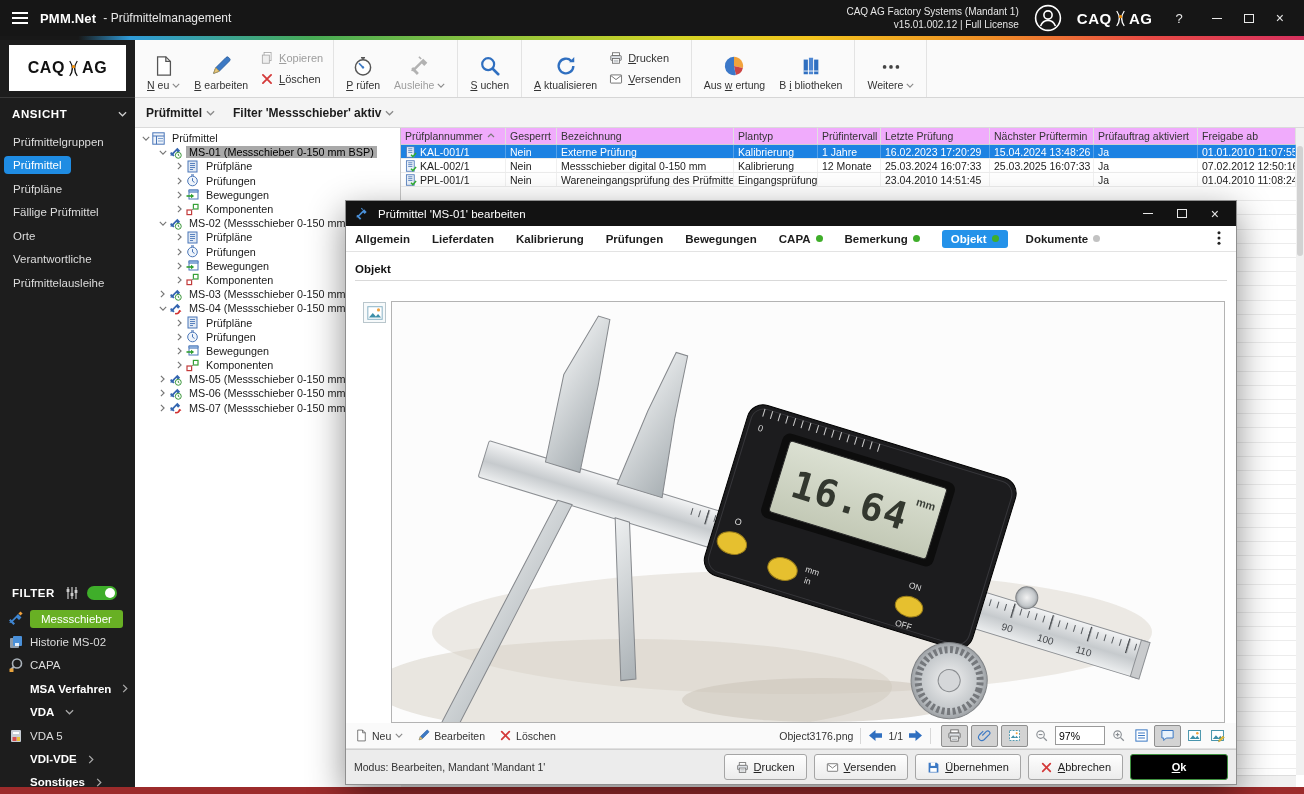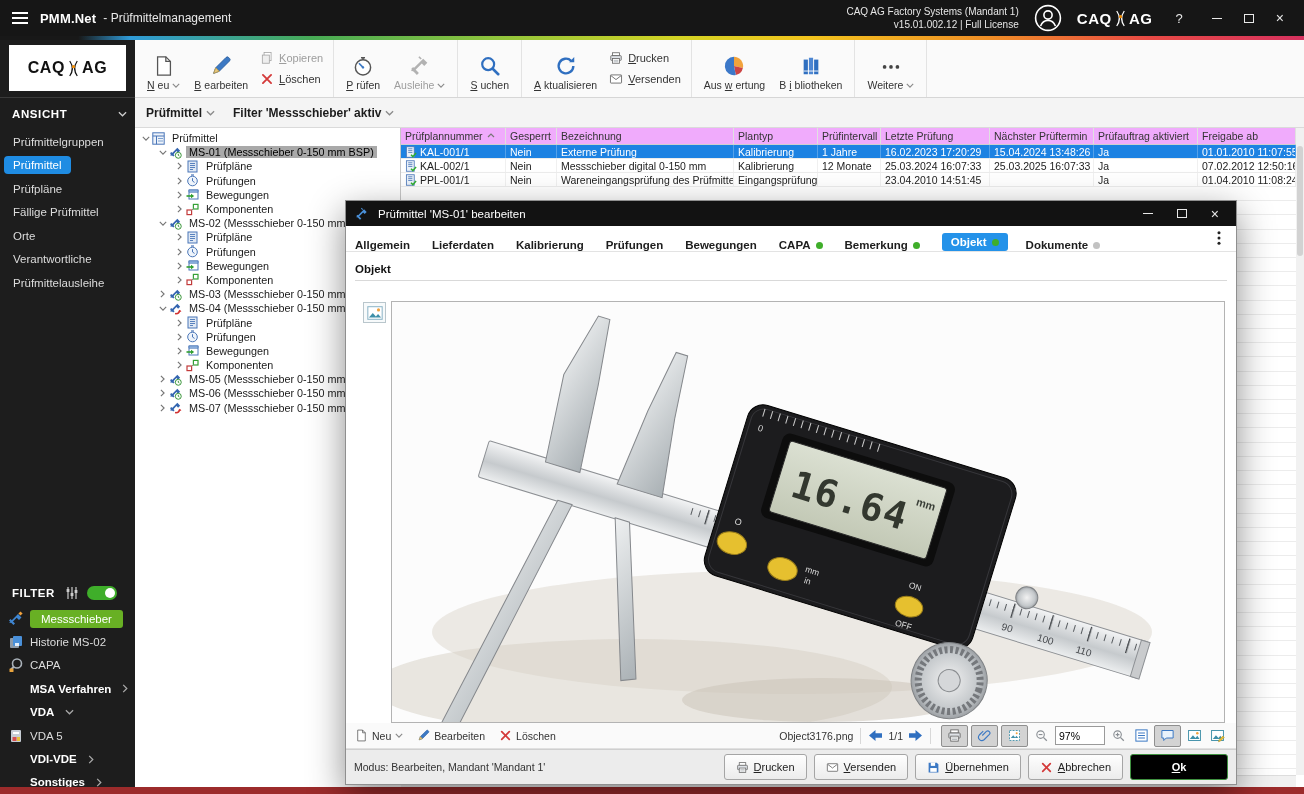--- a/index.html
+++ b/index.html
@@ -108,21 +108,21 @@
 
   
   #dialog{position:absolute;left:345px;top:200px;width:892px;height:585px;background:#fff;
     border:1px solid #8f8f8f;box-shadow:0 12px 34px rgba(0,0,0,.45);box-sizing:border-box;}
   #dlg-title{height:25px;background:#121212;color:#fff;display:flex;align-items:center;padding:0 9px;gap:9px;}
   #dlg-title .ic{width:14px;height:14px;}
   .dlg-title-text{font-size:11.5px;}
   .dlg-ctrls{margin-left:auto;display:flex;gap:24px;align-items:center;padding-right:8px;}
   #dlg-linkrow{height:17px;display:flex;align-items:center;padding-left:9px;font-size:10px;color:#444;gap:4px;}
   a.link{color:#1857c8;text-decoration:underline;cursor:pointer;}
-  #dlg-tabs{height:25px;display:flex;align-items:flex-end;padding:0 9px;border-bottom:1px solid #e3e3e3;position:relative;}
+  #dlg-tabs{height:25px;display:flex;align-items:center;padding:0 9px;border-bottom:1px solid #e3e3e3;position:relative;}
   .dtab{font-size:11.5px;font-weight:bold;color:#1d1d1d;display:flex;align-items:center;gap:5px;
     margin-right:22px;cursor:pointer;white-space:nowrap;}
   .dtab-active{background:#2492e9;color:#fff;border-radius:3px;padding:3px 9px;margin-right:18px;}
   .dot{width:7px;height:7px;border-radius:50%;flex:none;}
   .dot-green{background:#3fae2a;} .dot-grey{background:#c2c2c2;}
   #kebab{position:absolute;right:10px;top:4px;width:14px;height:16px;cursor:pointer;}
   #dlg-section{padding:11px 9px 5px;font-weight:bold;font-size:11.5px;color:#111;}
   #dlg-sep{margin:0 9px;border-top:1px solid #d9d9d9;}
   #img-btn{position:absolute;left:17px;top:101px;width:21px;height:19px;border:1px solid #b9c6cc;
     background:#f7fafb;display:flex;align-items:center;justify-content:center;cursor:pointer;}

